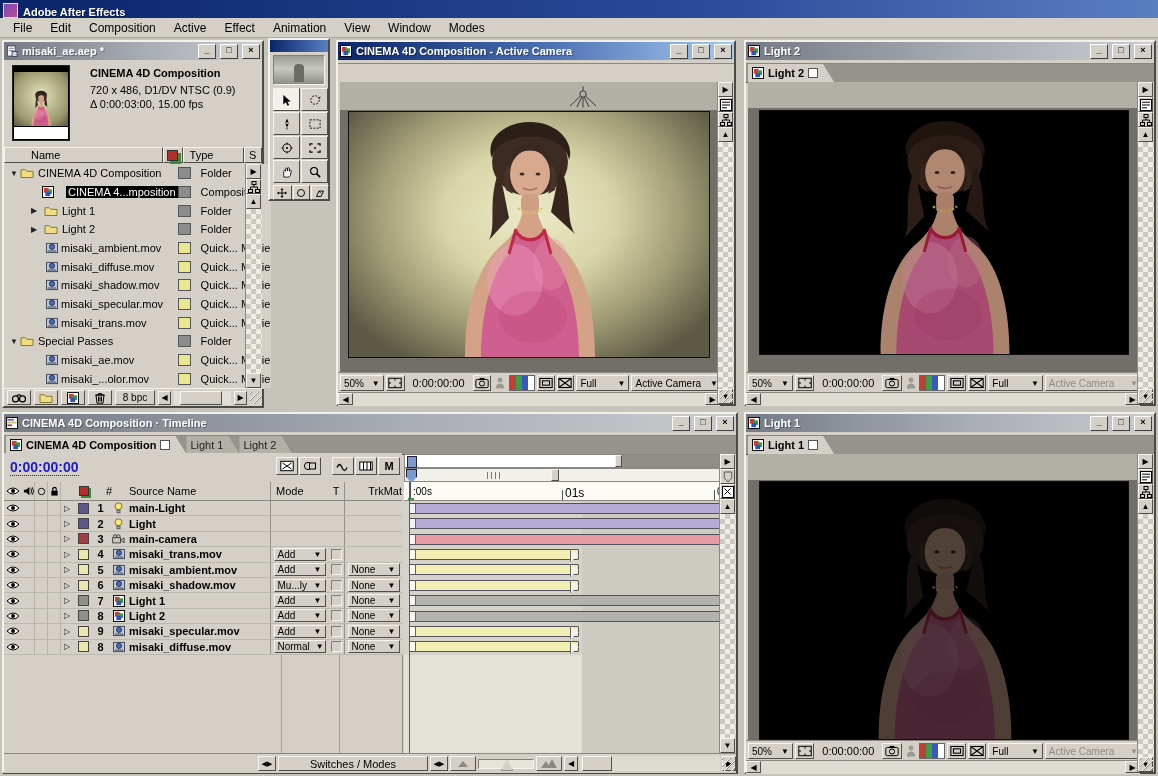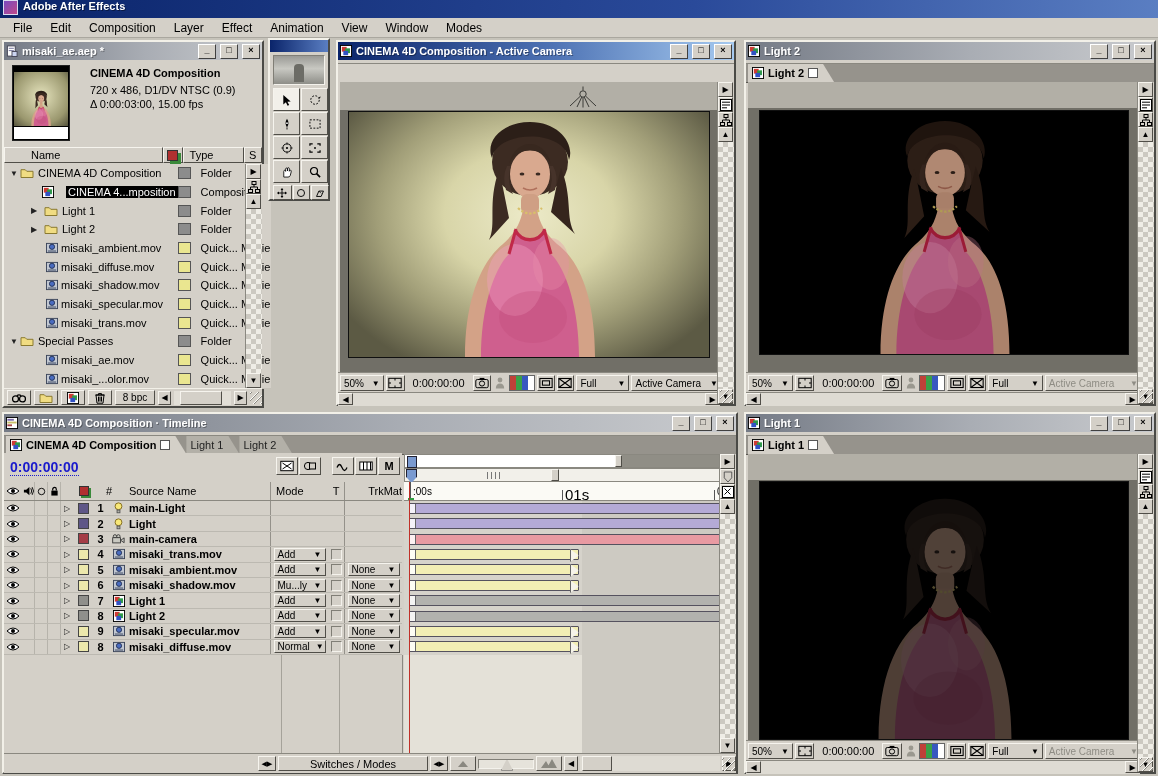--- a/index.html
+++ b/index.html
@@ -239,29 +239,29 @@
   <ellipse cx="166" cy="168" rx="28" ry="36" fill="#f2a0c4" opacity="0.4"></ellipse>
   <ellipse cx="202" cy="152" rx="18" ry="26" fill="#e890a8" opacity="0.35"></ellipse>
   <ellipse cx="184" cy="205" rx="34" ry="26" fill="#c04878" opacity="0.3"></ellipse>
   <path d="M166,118 C173,131 189,131 196,118" stroke="#c02848" stroke-width="3.4" fill="none"></path>
   <path d="M160,142 l7,-25 M202,142 l-7,-25" stroke="#c02848" stroke-width="3" fill="none"></path>
   <path d="M169,96 Q181,107 193,96" stroke="#d8c06a" stroke-width="2.2" fill="none" stroke-dasharray="2.4 1.8"></path>
 </symbol>
 </defs>
 </svg>
 
-<div class="abs" style="left:0;top:0;width:1158px;height:18px;background:linear-gradient(90deg,#0a246a,#2a4a9a 60%,#5a7ec2);display:flex;align-items:flex-start;gap:5px;padding-left:3px;box-sizing:border-box">
+<div class="abs" style="left:0;top:0;width:1158px;height:18px;background:linear-gradient(90deg,#0a246a,#2a4a9a 60%,#5a7ec2);display:flex;align-items:flex-end;gap:5px;padding-left:3px;box-sizing:border-box">
   <span style="width:13px;height:13px;background:linear-gradient(135deg,#7a4ac0,#c04a8a);border:1px solid #dcdcf0"></span>
   <span style="color:#fff;font-weight:bold;font-size:11px;text-shadow:1px 1px 0 rgba(0,0,0,.4)">Adobe After Effects</span>
 </div>
 <div class="abs" style="left:0;top:18px;width:1158px;height:20px;background:#d4d0c8;display:flex;align-items:center;padding-left:4px;box-sizing:border-box;border-bottom:1px solid #aaa79f">
   <span style="padding:0 9px;font-size:12px">File</span>
   <span style="padding:0 9px;font-size:12px">Edit</span>
   <span style="padding:0 9px;font-size:12px">Composition</span>
-  <span style="padding:0 9px;font-size:12px">Layer</span>
+  <span style="padding:0 9px;font-size:12px">Active</span>
   <span style="padding:0 9px;font-size:12px">Effect</span>
   <span style="padding:0 9px;font-size:12px">Animation</span>
   <span style="padding:0 9px;font-size:12px">View</span>
   <span style="padding:0 9px;font-size:12px">Window</span>
   <span style="padding:0 9px;font-size:12px">Modes</span>
 </div>
 
 <div class="win" style="left:2px;top:40px;width:262px;height:368px">
   <div class="tbar inact">
     <svg class="i11">
@@ -1156,21 +1156,21 @@
   </div>
   <div class="abs" style="left:400px;top:54px;width:320px;height:14px;background:#f2f0ea;border:1px solid #8a8880;box-sizing:border-box">
     <span class="abs" style="left:82px;top:3px;width:14px;height:7px;background:repeating-linear-gradient(90deg,#777 0 1px,transparent 1px 4px)"></span>
     <span class="abs btn3d" style="left:146px;top:0;width:8px;height:12px"></span>
     <span class="abs" style="left:1px;top:0;width:9px;height:12px;background:#7a9ad0;border:1px solid #223;clip-path:polygon(0 0,100% 0,100% 55%,50% 100%,0 55%)"></span>
   </div>
   <div class="abs" style="left:400px;top:68px;width:320px;height:19px;background:#fbfaf5;border-bottom:1px solid #8a8880;box-sizing:border-box;overflow:hidden">
     <span class="abs" style="left:6px;top:0;width:1px;height:18px;background:#555"></span>
     <span class="abs" style="left:9px;top:4px;font-size:10px">:00s</span>
     <span class="abs" style="left:158px;top:8px;width:1px;height:10px;background:#555"></span>
-    <span class="abs" style="left:161px;top:4px;font-size:15px">01s</span>
+    <span class="abs" style="left:161px;top:4px;font-size:12px">01s</span>
     <span class="abs" style="left:310px;top:8px;width:1px;height:10px;background:#555"></span>
     <span class="abs" style="left:313px;top:4px;font-size:10px">02s</span>
     <span class="abs" style="left:4px;top:16px;width:6px;height:3px;background:#30a040"></span>
   </div>
 
   <div class="abs" style="left:400px;top:87px;width:320px;height:154px;background:#cdcac2;overflow:hidden">
     <span class="abs" style="left:0;top:0;width:178px;height:100%;background:#d6d3cb"></span>
     <div class="bar" style="left:5px;top:2px;width:312px;background:#b4aad6">
         <span class="inh"></span>
       </div>

